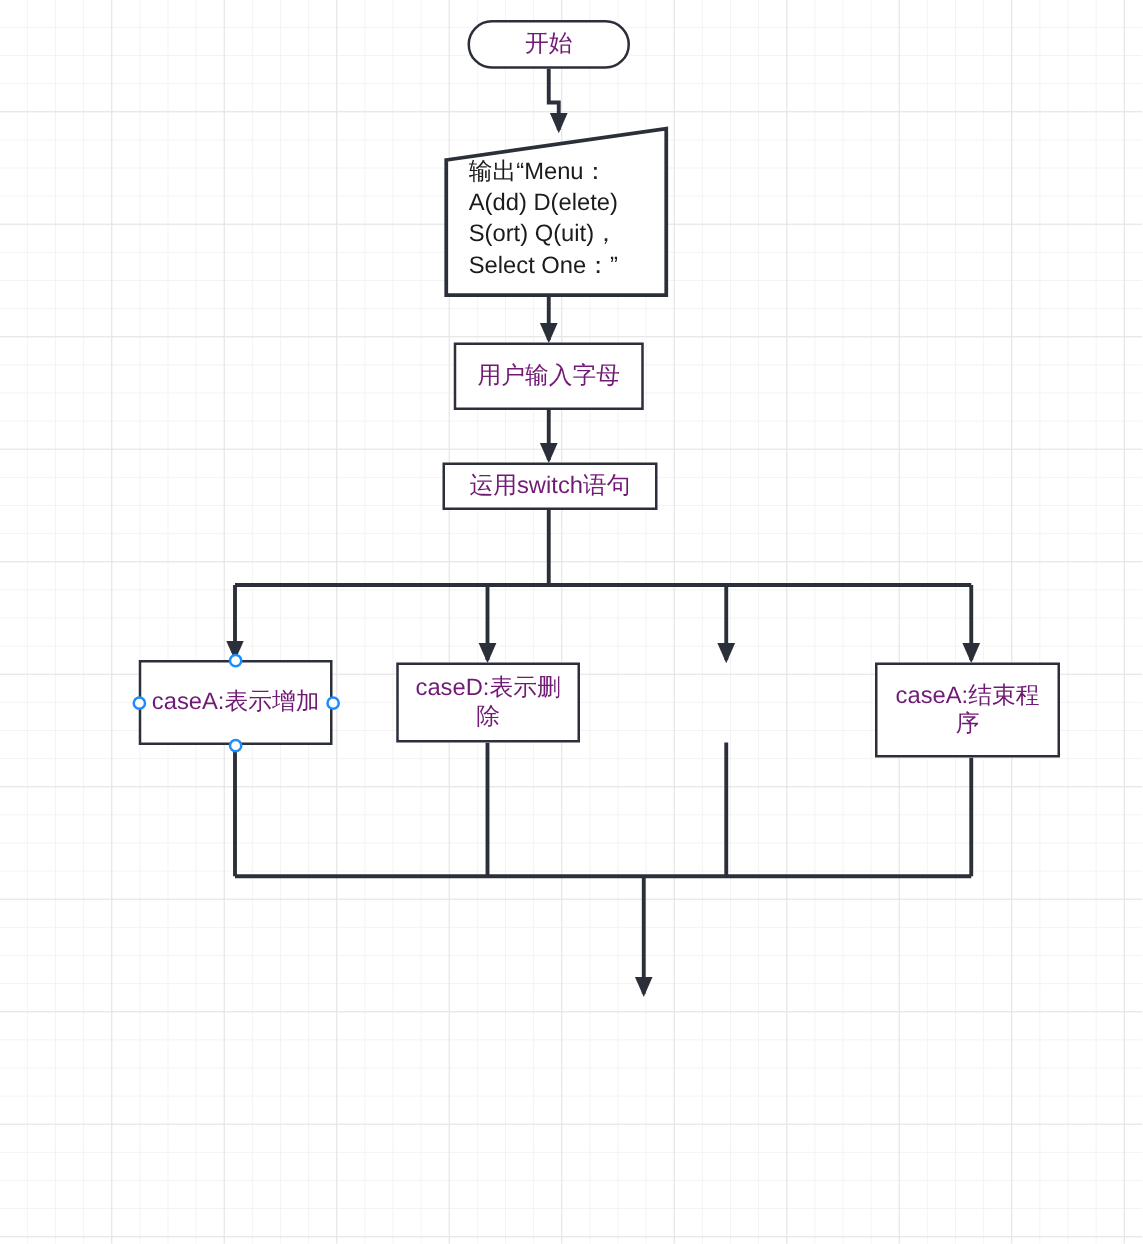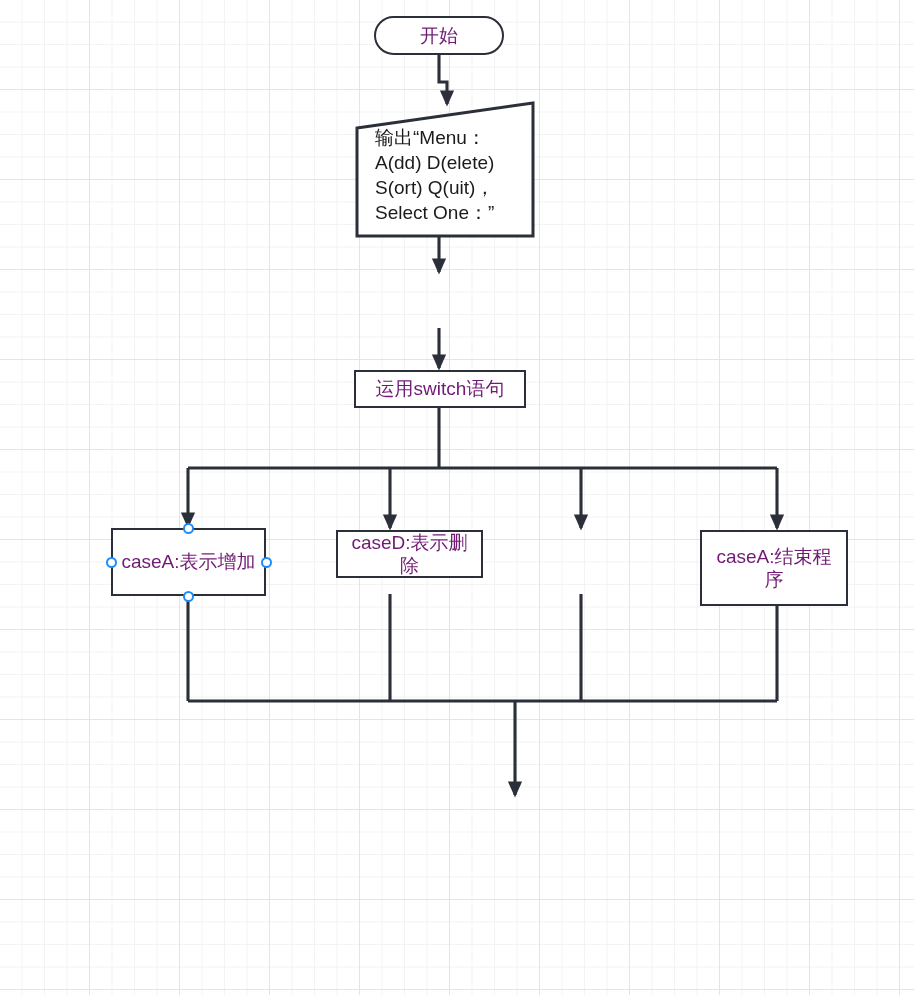--- a/index.html
+++ b/index.html
@@ -130,34 +130,37 @@
     <span>开始</span>
   </div>
 
   <div class="parallelogram" style="left:357px; top:103px; width:178px; height:135px;">
     <div class="plabel">输出“Menu：
 A(dd) D(elete)
 S(ort) Q(uit)，
 Select One：”</div>
   </div>
 
+  <div class="node process" style="left:363px; top:274px; width:152px; height:54px;">
+    <span>用户输入字母</span>
+  </div>
 
   <div class="node process" style="left:354px; top:370px; width:172px; height:38px;">
     <span>运用switch语句</span>
   </div>
 
   <div class="node case-box" style="left:111px; top:528px; width:155px; height:68px;">
     <span>caseA:表示增加</span>
   </div>
   <div class="handle" style="left:188.5px; top:528px;"></div>
   <div class="handle" style="left:266px; top:562px;"></div>
   <div class="handle" style="left:188.5px; top:596px;"></div>
   <div class="handle" style="left:111px; top:562px;"></div>
 
-  <div class="node case-box" style="left:317px; top:530px; width:147px; height:48px;margin-left:19px;">
+  <div class="node case-box" style="left:317px; top:530px; width:147px; height:64px;">
     <span>caseD:表示删除</span>
   </div>
 
 
   <div class="node case-box" style="left:700px; top:530px; width:148px; height:76px;">
     <span>caseA:结束程序</span>
   </div>
 
 
 </div>

